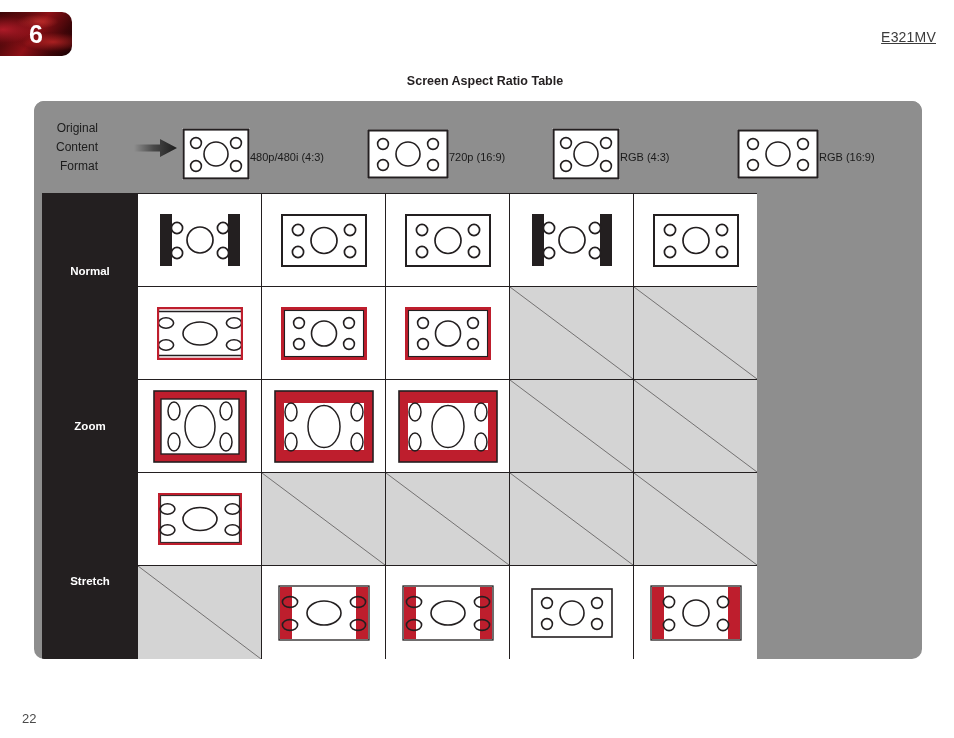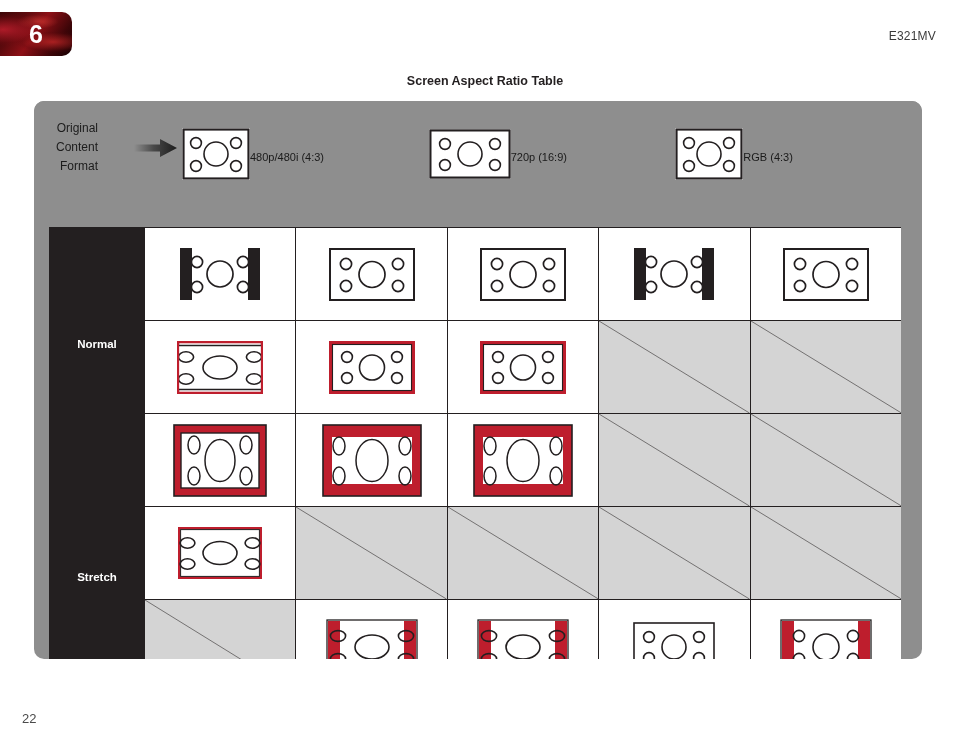--- a/index.html
+++ b/index.html
@@ -43,23 +43,24 @@
     font-weight: bold;
     letter-spacing: 0;
     line-height: 1;
   }
 
   
   .model-id {
     position: absolute;
     right: 18px;
     top: 29px;
-    font-size: 12px;
+    font-size: 14px;
     color: #3b3b3b;
     letter-spacing: 0.2px;
+    text-decoration: underline;
   }
 
   
   .table-title {
     position: absolute;
     left: 16px;
     right: 0;
     top: 74px;
     text-align: center;
     font-size: 12.5px;
@@ -124,26 +125,25 @@
   .head-label {
     margin-top: 6px;
     font-size: 11px;
     color: #1a1a1a;
     white-space: nowrap;
   }
 
   
   .body-grid {
     position: absolute;
-    left: 15px;
+    left: 8px;
     top: 92px;
-    width: 852px;
+    width: 715px;
     height: 466px;
     display: flex;
-    margin-top: 34px;
   }
   .row-label-col {
     width: 96px;
     flex: 0 0 96px;
     background: #231f20;
     display: flex;
     flex-direction: column;
   }
   .row-label {
     flex: 1 1 0;
@@ -266,26 +266,41 @@
           <rect x="1.5" y="1.5" width="65" height="49" fill="none" stroke="#231f20" stroke-width="2.2"></rect>
           <circle cx="34" cy="26" r="12" fill="none" stroke="#231f20" stroke-width="1.6"></circle>
           <circle cx="14" cy="15" r="5.4" fill="none" stroke="#231f20" stroke-width="1.6"></circle>
           <circle cx="54" cy="15" r="5.4" fill="none" stroke="#231f20" stroke-width="1.6"></circle>
           <circle cx="14" cy="38" r="5.4" fill="none" stroke="#231f20" stroke-width="1.6"></circle>
           <circle cx="54" cy="38" r="5.4" fill="none" stroke="#231f20" stroke-width="1.6"></circle>
         </svg>
       </div>
       <div class="head-label">RGB (4:3)</div>
     </div>
+    <div class="head-cell">
+      <div class="screen">
+        <svg width="82" height="50" viewBox="0 0 82 50">
+          <rect x="0" y="0" width="82" height="50" fill="#ffffff"></rect>
+          <rect x="1.4" y="1.4" width="79.2" height="47.2" fill="none" stroke="#231f20" stroke-width="2.2"></rect>
+          <circle cx="41" cy="25" r="12" fill="none" stroke="#231f20" stroke-width="1.6"></circle>
+          <circle cx="16" cy="15" r="5.4" fill="none" stroke="#231f20" stroke-width="1.6"></circle>
+          <circle cx="66" cy="15" r="5.4" fill="none" stroke="#231f20" stroke-width="1.6"></circle>
+          <circle cx="16" cy="36" r="5.4" fill="none" stroke="#231f20" stroke-width="1.6"></circle>
+          <circle cx="66" cy="36" r="5.4" fill="none" stroke="#231f20" stroke-width="1.6"></circle>
+        </svg>
+      </div>
+      <div class="head-label">RGB (16:9)</div>
+    </div>
   </div>
 
   <div class="body-grid">
 
     <div class="row-label-col">
       <div class="row-label">Normal</div>
+      <div class="row-label">Zoom</div>
       <div class="row-label">Stretch</div>
     </div>
 
     <div class="cells-col">
 
       <div class="grid-row">
         <div class="cell">
           <div class="screen">
             <svg width="88" height="56" viewBox="0 0 88 56">
               <rect x="0" y="0" width="88" height="56" fill="#ffffff"></rect>

